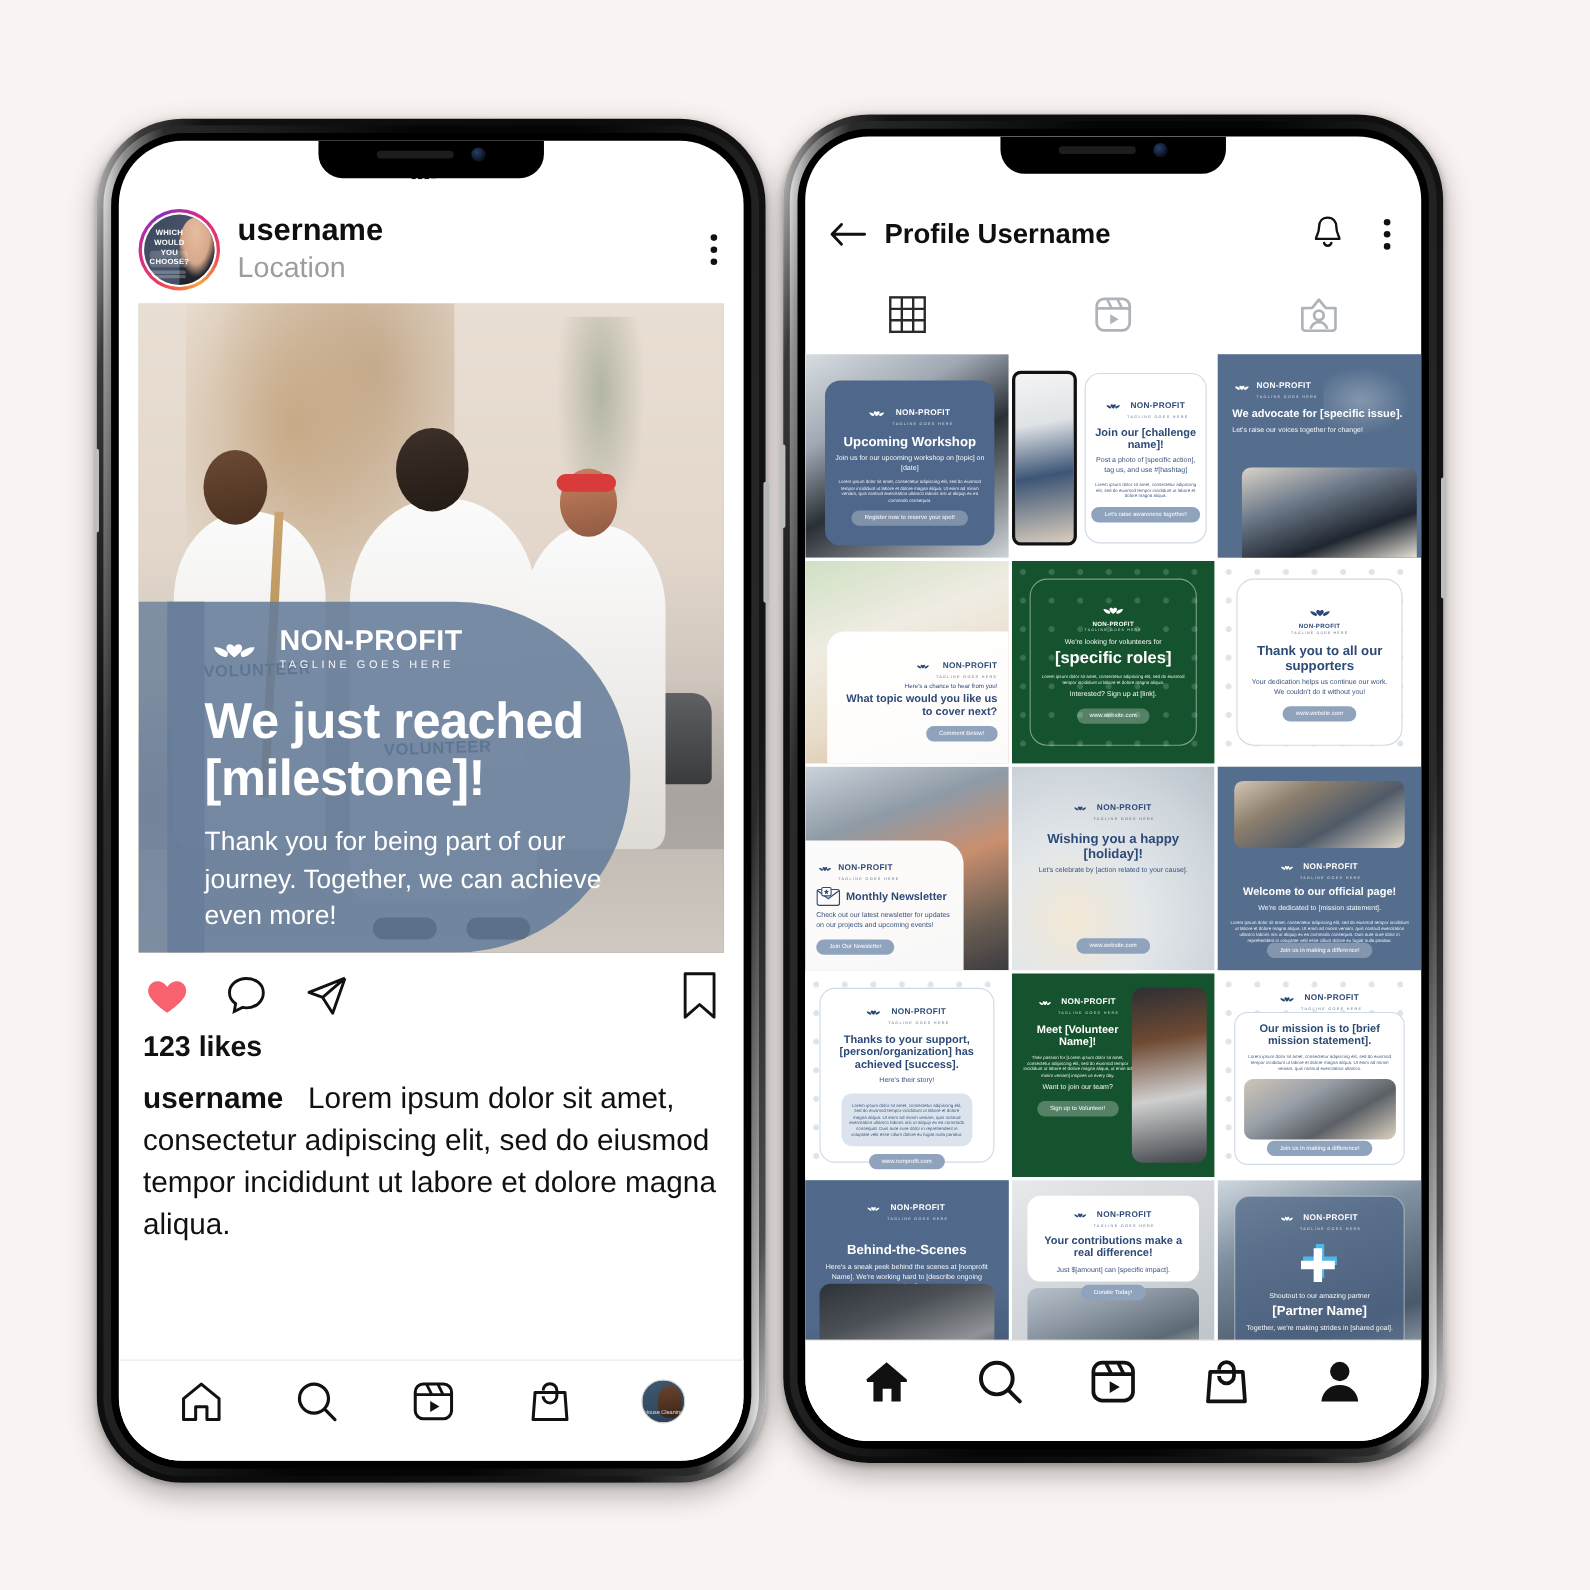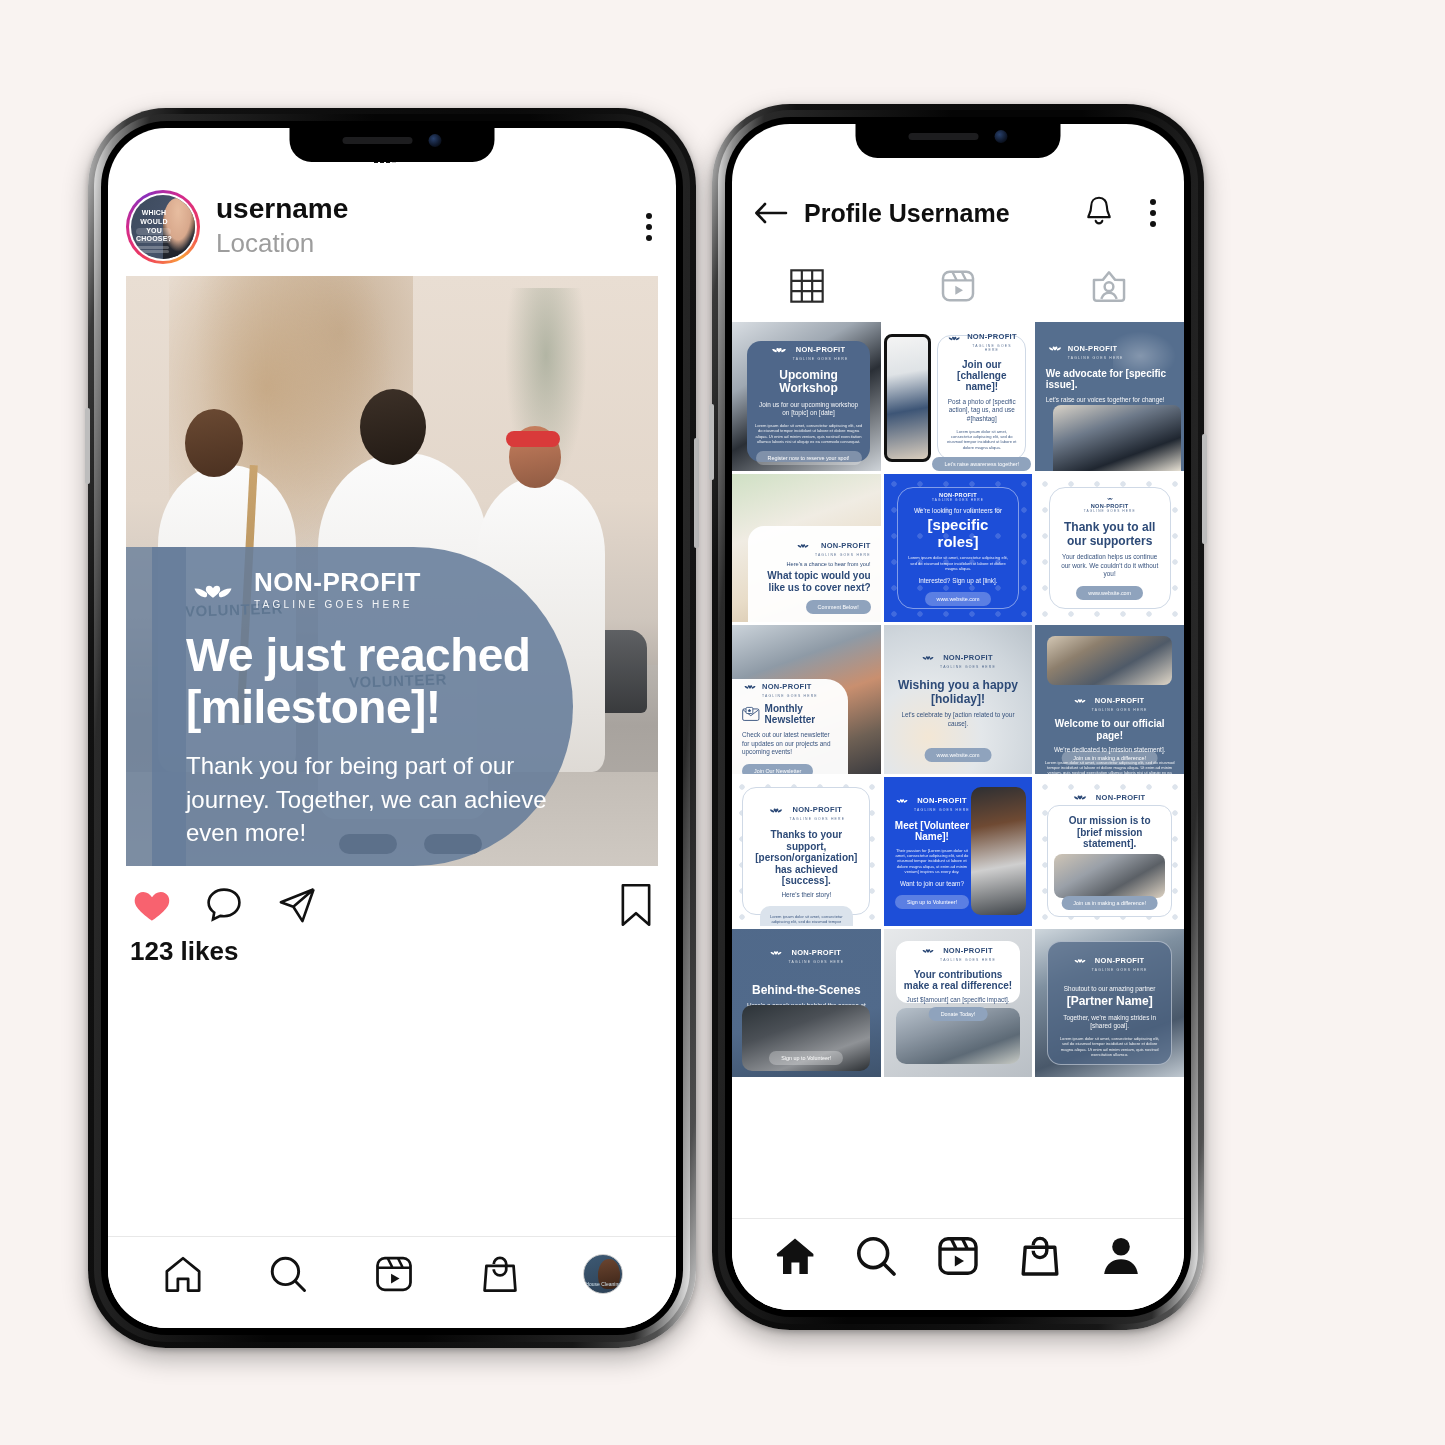--- a/index.html
+++ b/index.html
@@ -180,21 +180,21 @@
   .topbar2 .kebab i { width:6px; height:6px; border-radius:50%; background:#111; }
 
   .tabs2 { display:flex; align-items:center; height: 72px; }
   .tabs2 > div { flex:1; display:flex; align-items:center; justify-content:center; }
 
   .grid { display:grid; grid-template-columns: repeat(3, 1fr); gap: 3px; background:#fff; }
   .cell { position:relative; width:100%; padding-top: 100%; overflow:hidden; background:#e9ecef; }
   .cell > .inner { position:absolute; inset:0; }
 
   .bg-navy { background: #556e8e; }
-  .bg-navyd { background: #1d4ed8; }
+  .bg-navyd { background: #14532d; }
   .bg-white { background: #ffffff; }
   .bg-soft { background: #eef1f5; }
 
   .pattern {
     position:absolute; inset:0; opacity:.45;
     background-image: radial-gradient(circle at 10px 10px, rgba(118,144,178,.55) 2.4px, transparent 3px);
     background-size: 26px 26px;
   }
   .pattern.on-navy {
     background-image: radial-gradient(circle at 10px 10px, rgba(255,255,255,.16) 2.4px, transparent 3px);
@@ -343,20 +343,23 @@
           <path d="M21.5 3L2.8 10.4l7.1 2.6M21.5 3l-6.4 18.2-5.2-8.2M21.5 3L9.9 13" fill="none" stroke="#111" stroke-width="1.5" stroke-linejoin="round"></path>
         </svg>
         <span class="sp"></span>
         <svg width="40" height="46" viewBox="0 0 24 28">
           <path d="M4 2h16v24l-8-7-8 7V2z" fill="none" stroke="#111" stroke-width="1.6" stroke-linejoin="round"></path>
         </svg>
       </div>
 
       <div class="likes">123 likes</div>
 
+      <div class="caption">
+        <b>username</b>&nbsp;&nbsp;&nbsp;<span>Lorem ipsum dolor sit amet, consectetur adipiscing elit, sed do eiusmod tempor incididunt ut labore et dolore magna aliqua.</span>
+      </div>
 
       <div class="botnav">
         <svg width="44" height="44" viewBox="0 0 24 24">
           <path d="M3.2 10.6L12 3.4l8.8 7.2V21h-6v-6.4h-5.6V21h-6V10.6z" fill="none" stroke="#111" stroke-width="1.5" stroke-linejoin="round"></path>
         </svg>
         <svg width="44" height="44" viewBox="0 0 24 24">
           <circle cx="10.6" cy="10.6" r="7.2" fill="none" stroke="#111" stroke-width="1.6"></circle>
           <path d="M16 16l5 5" stroke="#111" stroke-width="1.6" stroke-linecap="round"></path>
         </svg>
         <svg width="44" height="44" viewBox="0 0 24 24">
@@ -369,21 +372,21 @@
           <path d="M8.6 9.4a3.4 3.4 0 006.8 0V6.6a3.4 3.4 0 10-6.8 0" fill="none" stroke="#111" stroke-width="1.5"></path>
         </svg>
         <div class="nav-av">
           <div class="f"></div>
           <div class="lbl">House Cleaning</div>
         </div>
       </div>
     </div>
   </div>
 
-  <div class="phone" style="left:712px; top:104px; width:492px; height:1226px;">
+  <div class="phone" style="left:712px; top:104px; width:600px; height:1226px;">
     <div class="frame-outer"></div>
     <div class="frame-mid"></div>
     <div class="frame-in"></div>
     <div class="side-btn" style="left:-3px; top:300px; width:5px; height:76px;"></div>
     <div class="side-btn" style="right:-3px; top:330px; width:5px; height:110px;"></div>
 
     <div class="screen">
       <div class="notch">
         <div class="speaker"></div>
         <div class="cam"></div>

